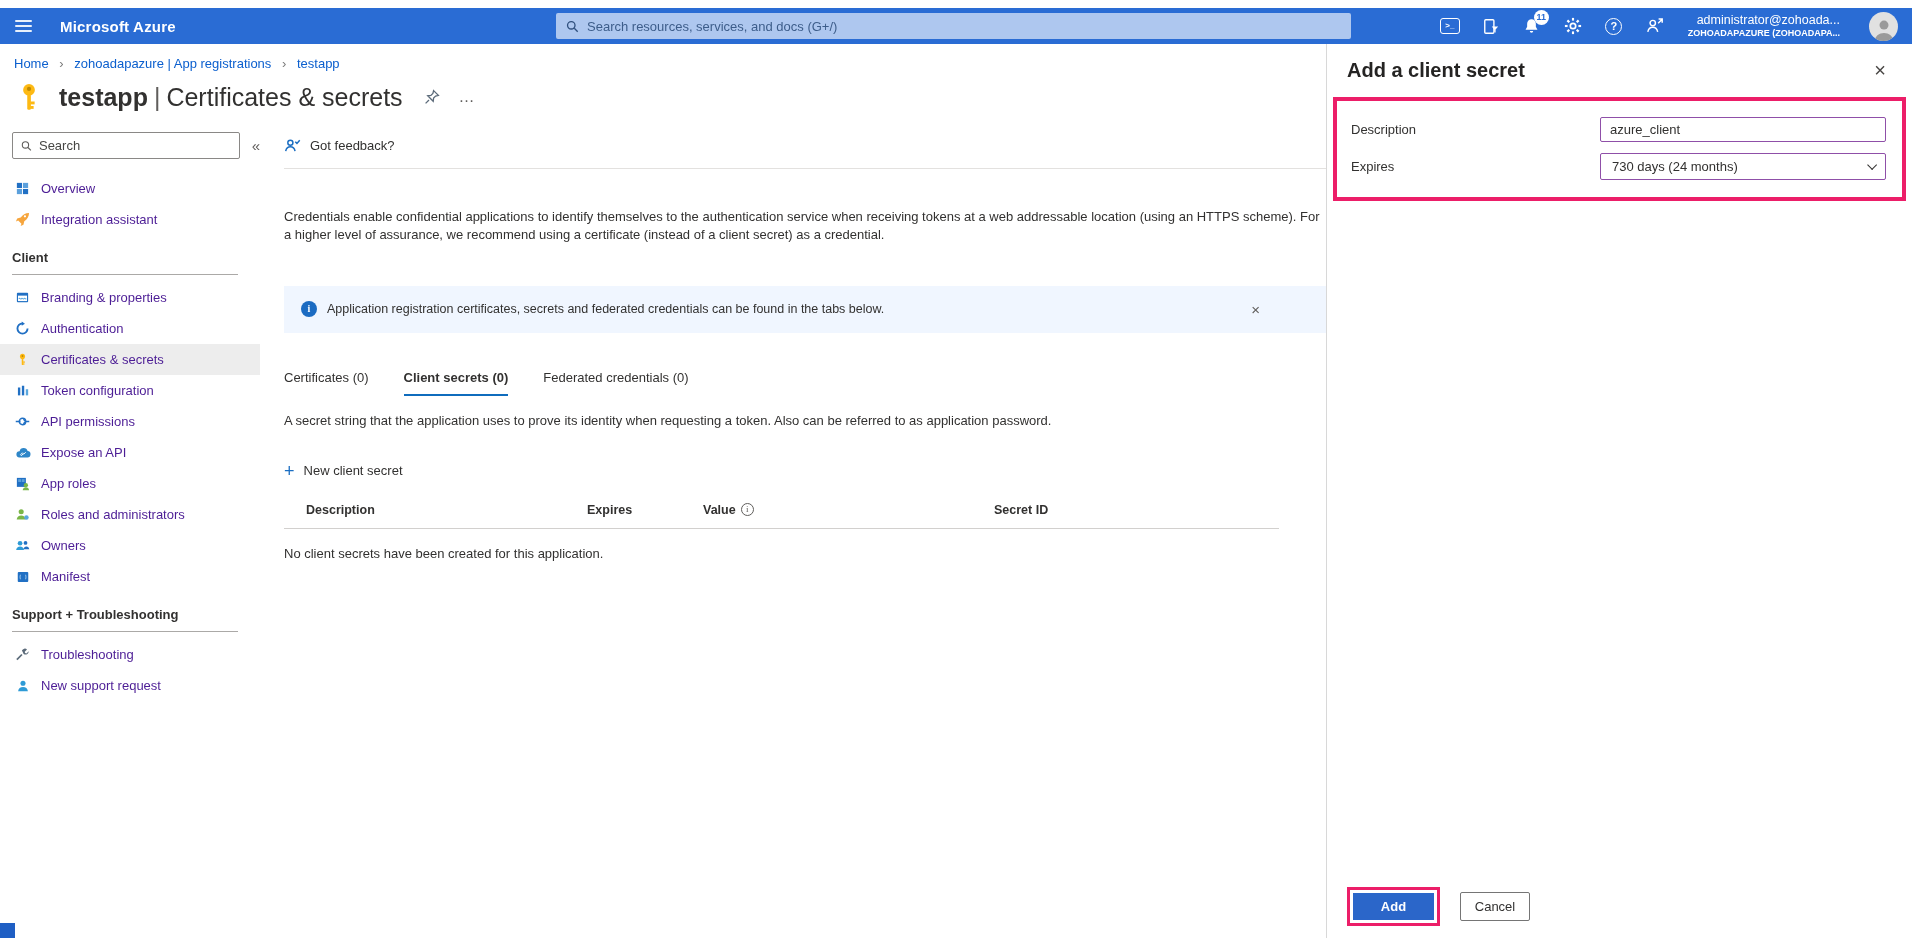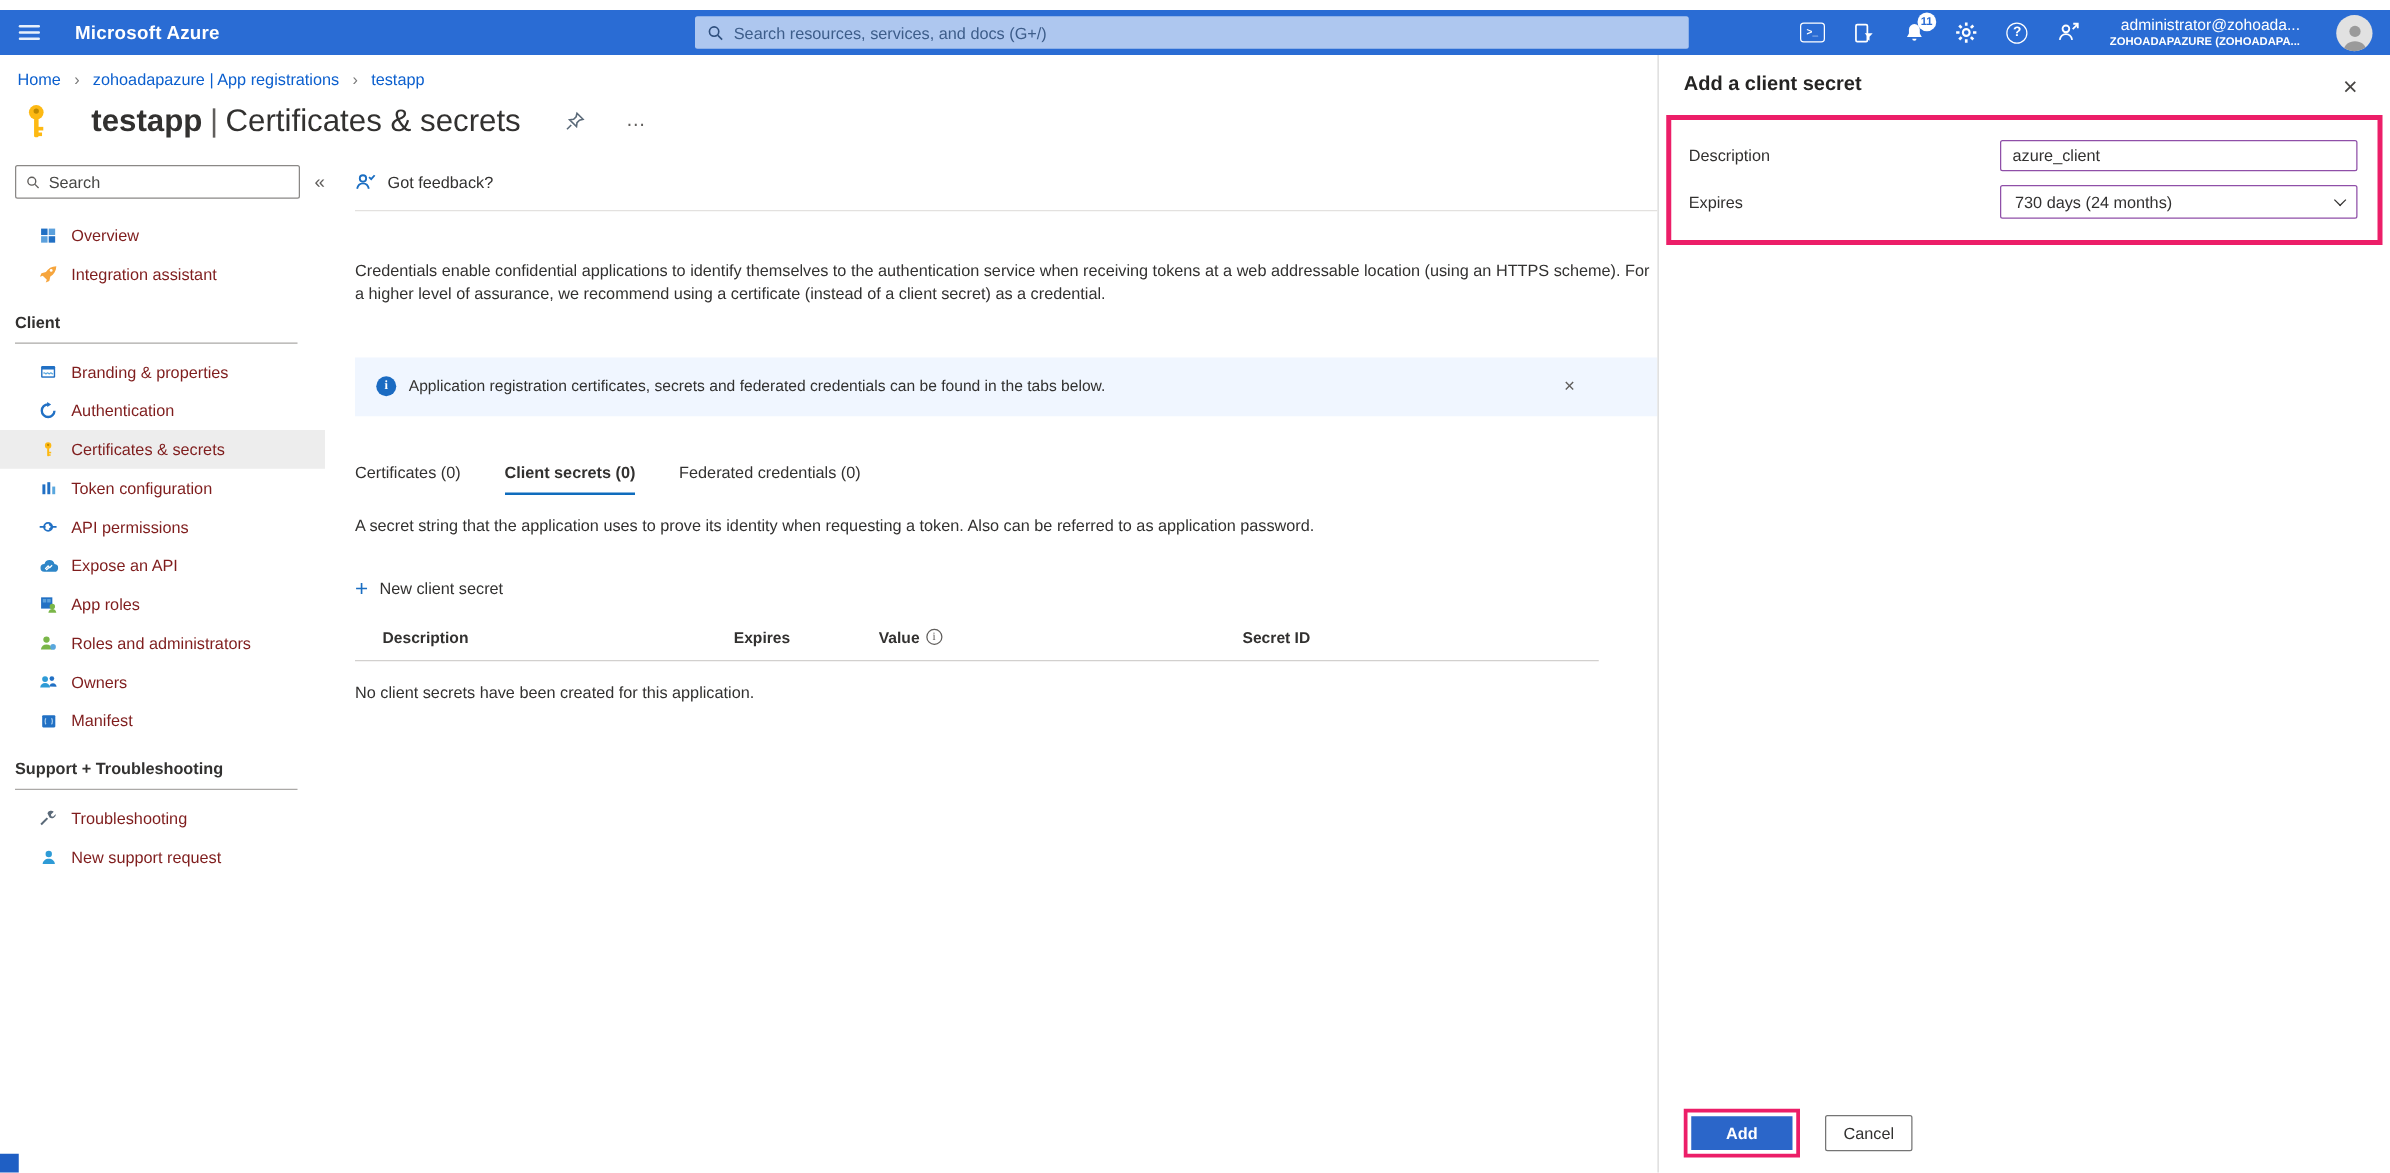--- a/index.html
+++ b/index.html
@@ -37,41 +37,41 @@
     display:flex; align-items:flex-end; justify-content:center; overflow:hidden; cursor:pointer; }
 
   
   .page-wrap { position:absolute; top:44px; left:0; right:0; bottom:0; background:#fff; }
   .left-region { margin-right:586px; height:100%; }
 
   .breadcrumb { padding:12px 0 2px 14px; font-size:13px; white-space:nowrap; }
   .crumb-link { color:#0b5fce; cursor:pointer; }
   .crumb-sep { color:#7a7a7a; margin:0 7px; font-size:13px; }
 
-  .page-header { display:flex; align-items:center; padding:9px 0 8px 14px; gap:29px; }
+  .page-header { display:flex; align-items:center; padding:9px 0 8px 14px; gap:15px; }
   .page-title { font-size:25px; color:#323130; white-space:nowrap; }
   .page-title .app { font-weight:bold; }
   .page-title .sep { color:#605e5c; font-weight:300; margin:0 6px; }
   .hdr-pin { cursor:pointer; margin-left:6px; display:flex; }
   .hdr-more { color:#605e5c; font-size:16px; letter-spacing:1px; cursor:pointer; margin-left:4px; }
 
   .content-row { display:flex; }
 
   
   .sidenav { width:260px; flex:none; padding:12px 0 0 12px; }
   .nav-search-row { display:flex; align-items:center; }
   .nav-search { width:244px; height:27px; border:1px solid #8a8886; border-radius:2px;
     display:flex; align-items:center; padding:0 8px; color:#605e5c; background:#fff; }
   .nav-search input { border:none; outline:none; font-size:13px; width:100%; margin-left:7px;
     color:#323130; font-family:inherit; }
   .nav-search input::placeholder { color:#464644; opacity:1; }
   .collapse-btn { margin-left:12px; color:#605e5c; font-size:15px; cursor:pointer; }
   .nav-list { margin-top:14px; }
   .nav-item { display:flex; align-items:center; gap:10px; height:31px; font-size:13px;
-    color:#7f1d1d; cursor:pointer; margin-left:-12px; padding-left:30px; }
+    color:#4c1d95; cursor:pointer; margin-left:-12px; padding-left:14px; }
   .nav-item.selected { background:#ededed; }
   .nav-icon { width:17px; height:17px; flex:none; display:flex; align-items:center; justify-content:center; }
   .nav-header { font-size:13px; font-weight:bold; color:#323130; margin:15px 22px 7px 0;
     padding-bottom:9px; border-bottom:1px solid #aba9a7; }
 
   
   .main { flex:1; padding:12px 0 0 24px; position:relative; }
   .feedback-row { display:flex; align-items:center; gap:9px; font-size:13px; height:27px;
     cursor:pointer; width:fit-content; }
   .main-divider { border-bottom:1px solid #e3e1df; margin-top:9px; }
@@ -95,21 +95,21 @@
     border-bottom:1px solid #d2d0ce; max-width:995px; }
   .th-value { display:flex; align-items:center; gap:5px; }
   .info-dot { width:13px; height:13px; border:1px solid #605e5c; border-radius:50%; color:#605e5c;
     font-size:9px; line-height:11px; text-align:center; font-family:"Liberation Serif", serif;
     font-weight:normal; cursor:pointer; }
   .empty-msg { margin-top:17px; font-size:13px; }
 
   
   .side-panel { position:absolute; top:0; right:0; width:586px; height:100%; background:#fff;
     border-left:1px solid #d8d8d8; padding:15px 20px 14px 20px; z-index:20; }
-  .panel-title { font-size:16px; font-weight:bold; color:#252423; }
+  .panel-title { font-size:20px; font-weight:bold; color:#252423; }
   .panel-close { position:absolute; top:15px; right:26px; font-size:20px; color:#484644; cursor:pointer; }
   .hl-box { border:4px solid #ec1e68; margin:15px -14px 0 -14px; padding:16px 16px 17px 14px; }
   .field-row { display:flex; align-items:center; }
   .field-row + .field-row { margin-top:11px; }
   .field-label { width:249px; flex:none; font-size:13px; color:#323130; }
   .field-input { flex:1; height:25px; border:1px solid #8f4fa8; border-radius:2px; font-size:13px;
     padding:0 9px; color:#323130; outline:none; font-family:inherit; }
   .field-select { flex:1; height:27px; border:1px solid #8f4fa8; border-radius:2px; font-size:13px;
     display:flex; align-items:center; justify-content:space-between; padding:0 11px; cursor:pointer; }
   .chev { border:solid #323130; border-width:0 1.5px 1.5px 0; padding:3.2px;

